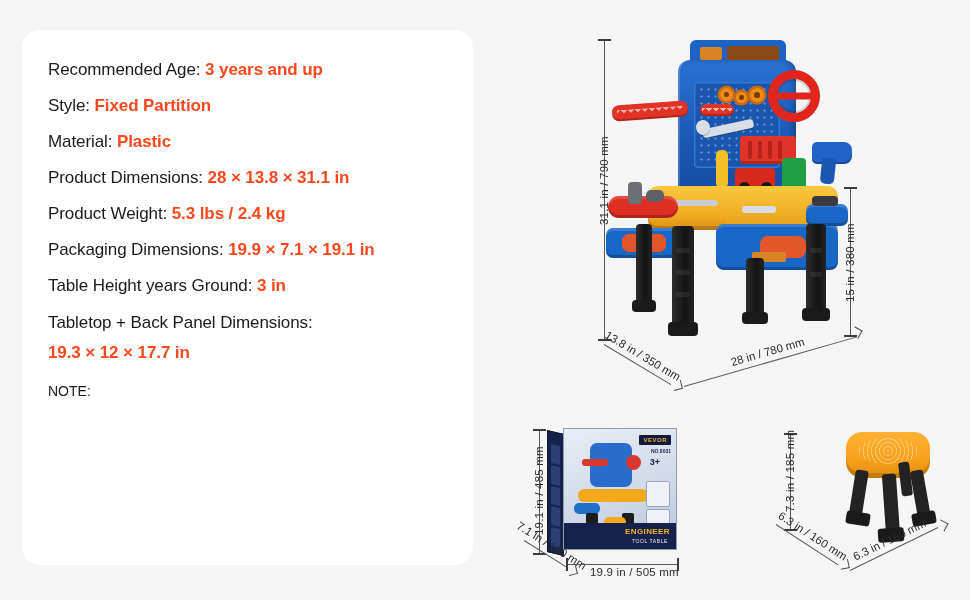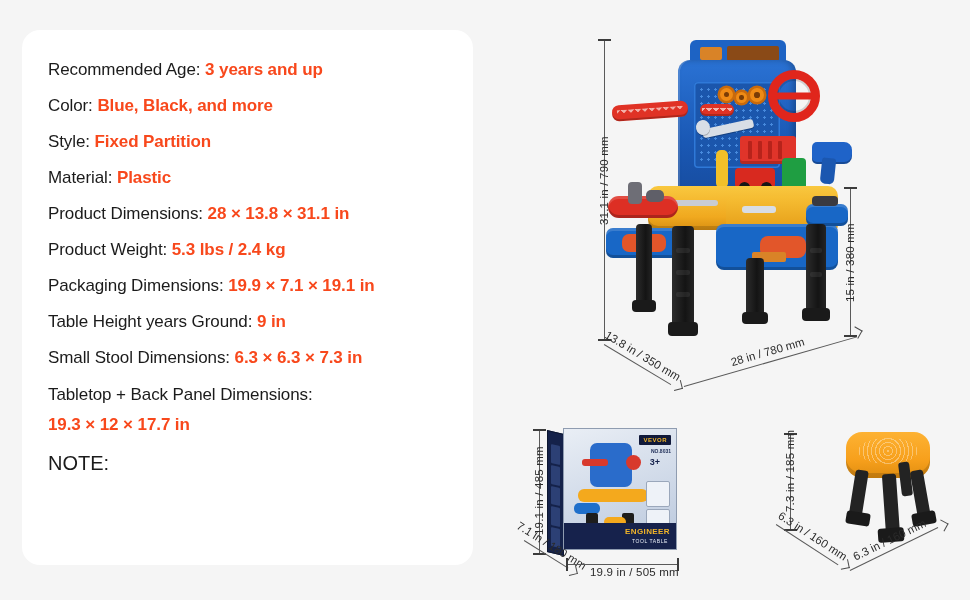--- a/index.html
+++ b/index.html
@@ -19,21 +19,21 @@
     padding: 22px 26px 0 26px;
   }
   .spec-row {
     font-size: 17px; line-height: 36px;
     color: #1b1b1b; white-space: nowrap;
     letter-spacing: -0.1px;
   }
   .spec-row .val { color: #f8481c; font-weight: bold; }
   .spec-row.two-line { line-height: 30px; white-space: normal; margin-top: 4px; }
   .spec-row.two-line .val { display: block; }
-  .note-block { margin-top: 8px; line-height: 30px; font-size: 20px; color: #1b1b1b; }
+  .note-block { margin-top: 8px; line-height: 30px; font-size: 14px; color: #1b1b1b; }
   .note-block .val { display: block; color: #f8481c; font-weight: bold; }
 
   
   .dim-line { position: absolute; background: #5a5a5a; }
   .dim-v { width: 1.4px; }
   .dim-h { height: 1.4px; }
   .cap-h { position: absolute; height: 1.6px; width: 13px; background: #3c3c3c; }
   .cap-v { position: absolute; width: 1.6px; height: 13px; background: #3c3c3c; }
   .dim-label {
     position: absolute; font-size: 11.5px; color: #2b2b2b;
@@ -238,24 +238,20 @@
 
 <div id="root">
 
   <div class="spec-card">
 
     <div class="spec-row">
       <span>Recommended Age:</span>
       <span class="val">3 years and up</span>
     </div>
     <div class="spec-row">
-      <span>Color:</span>
-      <span class="val">Blue, Black, and more</span>
-    </div>
-    <div class="spec-row">
       <span>Style:</span>
       <span class="val">Fixed Partition</span>
     </div>
     <div class="spec-row">
       <span>Material:</span>
       <span class="val">Plastic</span>
     </div>
     <div class="spec-row">
       <span>Product Dimensions:</span>
       <span class="val">28 × 13.8 × 31.1 in</span>
@@ -263,25 +259,21 @@
     <div class="spec-row">
       <span>Product Weight:</span>
       <span class="val">5.3 lbs / 2.4 kg</span>
     </div>
     <div class="spec-row">
       <span>Packaging Dimensions:</span>
       <span class="val">19.9 × 7.1 × 19.1 in</span>
     </div>
     <div class="spec-row">
       <span>Table Height years Ground:</span>
-      <span class="val">9 in</span>
-    </div>
-    <div class="spec-row">
-      <span>Small Stool Dimensions:</span>
-      <span class="val">6.3 × 6.3 × 7.3 in</span>
+      <span class="val">3 in</span>
     </div>
 
     <div class="spec-row two-line">
       <span>Tabletop + Back Panel Dimensions:</span>
       <span class="val">19.3 × 12 × 17.7 in</span>
     </div>
 
     <div class="note-block">
       <span>NOTE:</span>
     </div>

